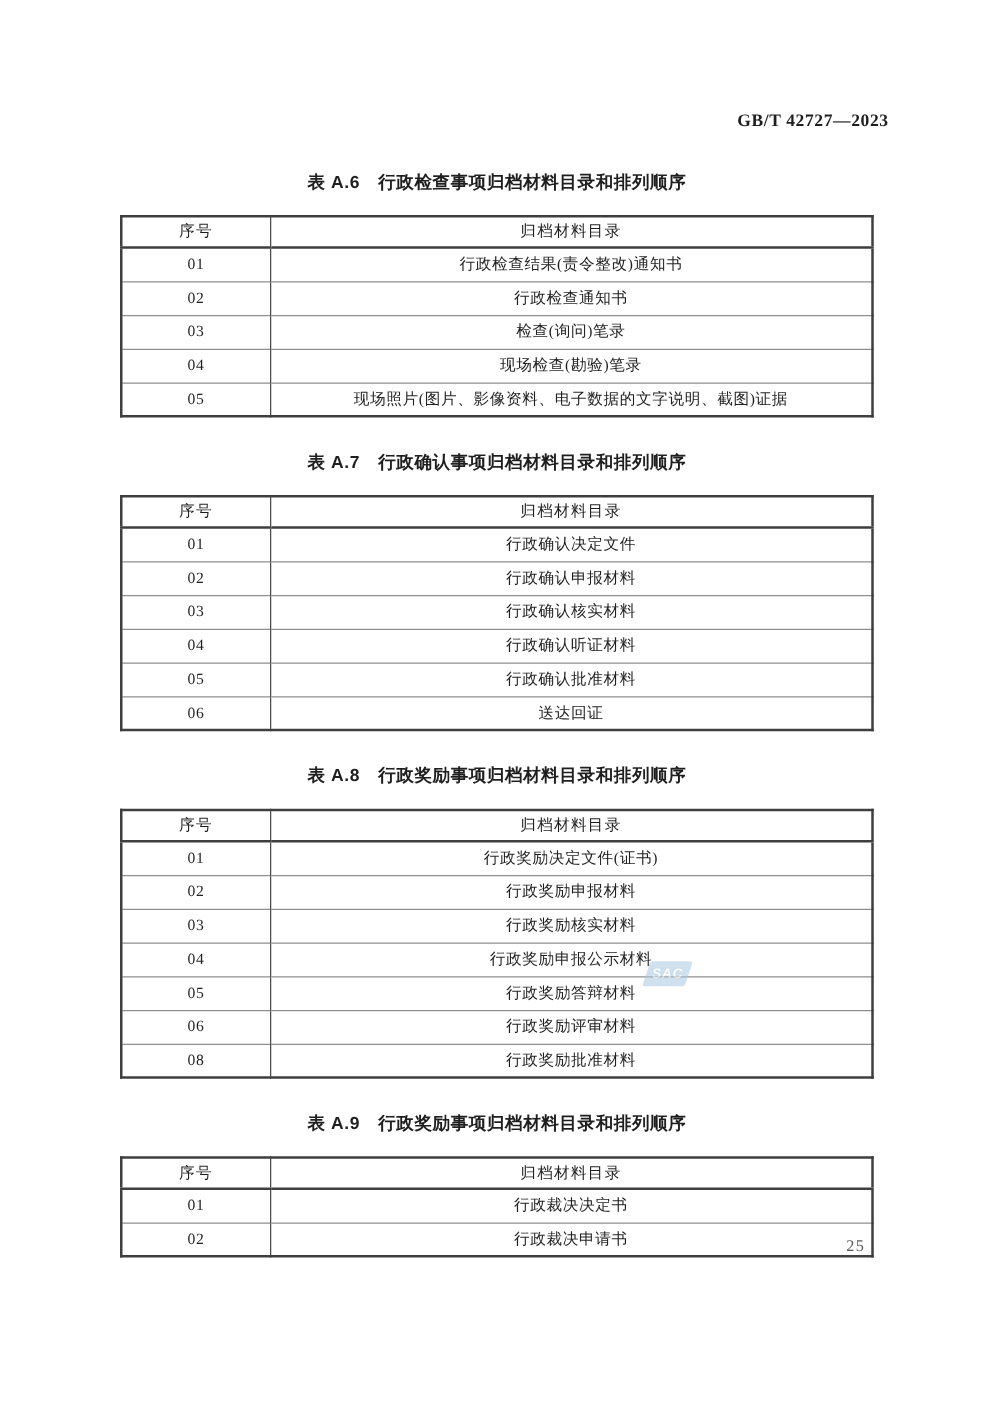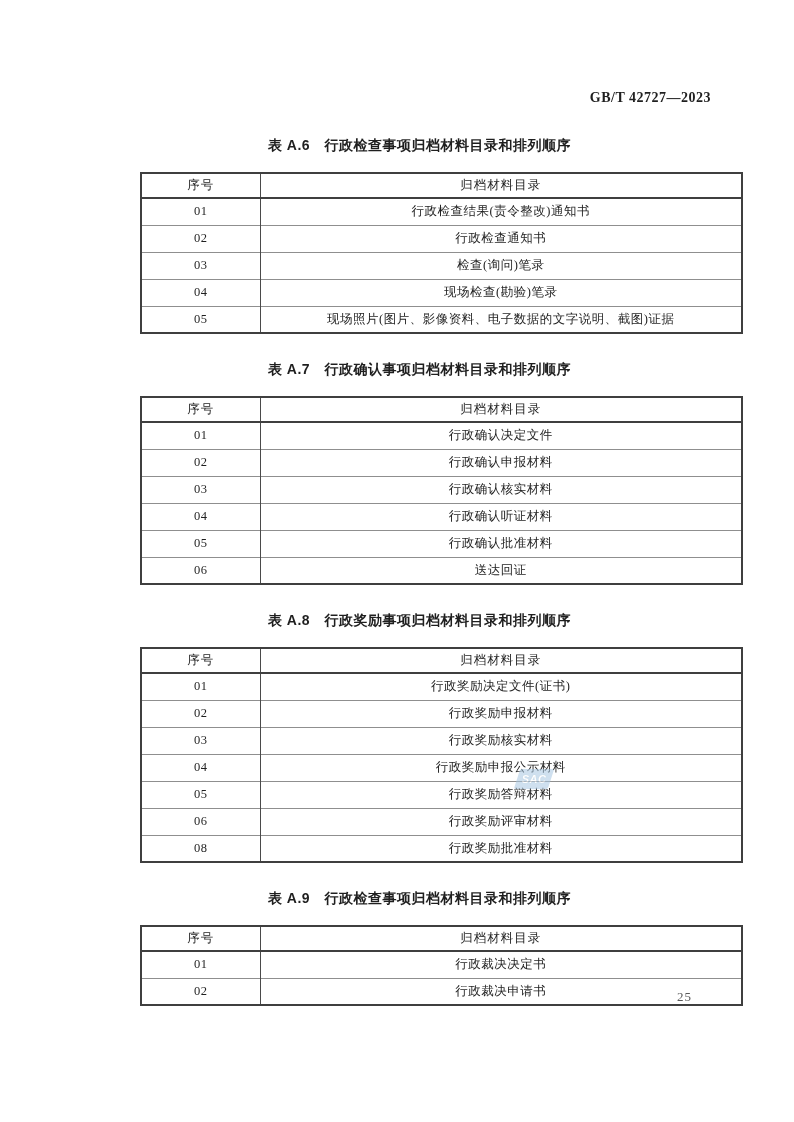--- a/index.html
+++ b/index.html
@@ -9,21 +9,20 @@
     height: 1122px;
     position: relative;
     font-family: "Liberation Serif", "DejaVu Serif", serif;
     color: #1f1f1f;
     overflow: hidden;
   }
   .page {
     position: absolute;
     inset: 0;
     padding: 0 95px 0 96px;
-    margin-left: 44px;
   }
   .doc-code {
     margin-top: 90px;
     text-align: right;
     margin-right: -12px;
     font-weight: bold;
     font-size: 14px;
     letter-spacing: 0.5px;
     font-family: "Liberation Serif", "DejaVu Serif", serif;
   }
@@ -227,21 +226,21 @@
           <td>06</td>
           <td>行政奖励评审材料</td>
         </tr>
       <tr>
           <td>08</td>
           <td>行政奖励批准材料</td>
         </tr>
     </tbody>
   </table>
 
-  <div class="table-caption">表 A.9　行政检查事项归档材料目录和排列顺序</div>
+  <div class="table-caption">表 A.9　行政奖励事项归档材料目录和排列顺序</div>
   <table class="gb-table">
     <colgroup>
         <col class="c1">
         <col>
       </colgroup>
     <thead>
       <tr>
         <th>序号</th>
         <th>归档材料目录</th>
       </tr>

